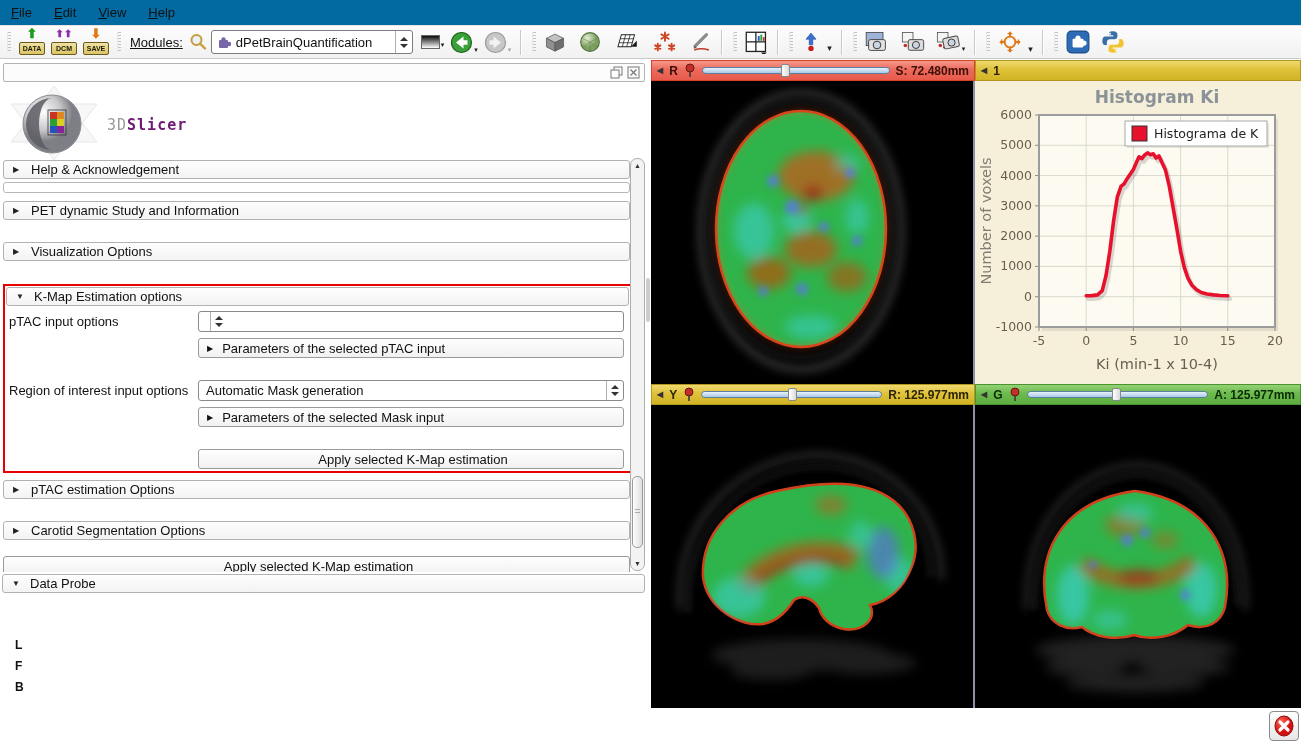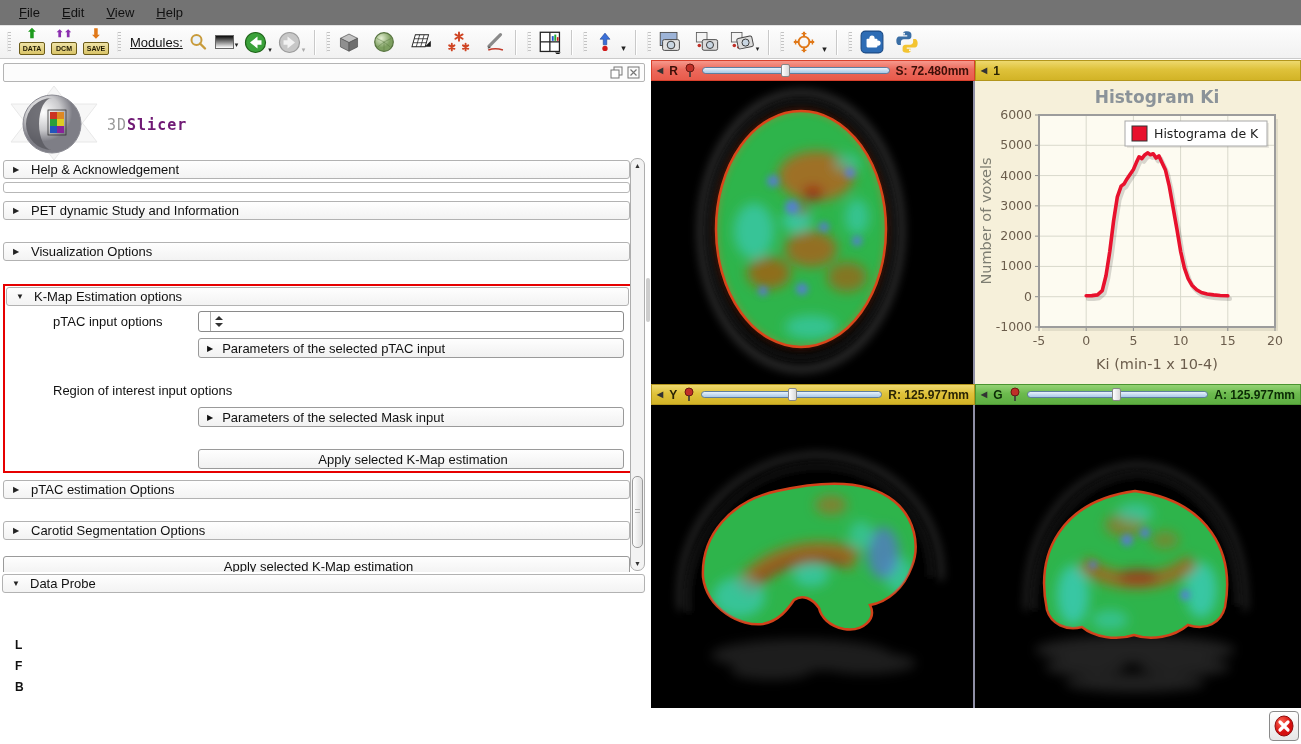--- a/index.html
+++ b/index.html
@@ -2,22 +2,22 @@
 <html><head>
 <meta charset="utf-8">
 <style>
   * { margin:0; padding:0; box-sizing:border-box; }
   html,body { width:1301px; height:744px; overflow:hidden; background:#fff;
     font-family:"Liberation Sans", sans-serif; color:#111; }
   svg { display:block; font-family:"DejaVu Sans", sans-serif; }
 
   
   #menubar { position:absolute; top:0; left:0; right:0; height:26px;
-    background:#737373; border-bottom:1px solid #e4e4e4;
-    display:flex; align-items:center; padding-left:8px; }
+    background:#0369a1; border-bottom:1px solid #e4e4e4;
+    display:flex; align-items:center; }
   .menu-item { padding:4px 11px; font-size:13px; }
 
   
   #toolbar { position:absolute; top:26px; left:0; right:0; height:33px;
     background:linear-gradient(#fdfdfd,#f1f1f1); border-bottom:1px solid #cacaca;
     display:flex; align-items:center; padding:0 2px; }
   .tb-grip { width:4px; height:20px; margin:0 5px;
     background:repeating-linear-gradient(180deg,#c3c3c3 0 1px,transparent 1px 3px);
     border-left:1px solid #e8e8e8; }
   .tb-sep { width:1px; height:25px; background:#c9c9c9; margin:0 6px; box-shadow:1px 0 0 #fff; }
@@ -55,21 +55,21 @@
   .collapsible { position:absolute; left:0; right:0; height:19px;
     border:1px solid #b2b2b2; border-radius:3px;
     background:linear-gradient(#fefefe,#f3f3f3);
     display:flex; align-items:center; padding-left:9px; gap:9px; font-size:13px; }
   .collapsible .tri { font-size:8px; color:#222; width:9px; }
   .empty-box { position:absolute; left:0; right:0; height:11px;
     border:1px solid #b7b7b7; border-radius:3px; background:#fff; }
 
   #kmap-group { position:absolute; left:0; top:126px; width:629px; height:189px;
     border:2px solid #e60000; background:#fff; }
-  .form-label { position:absolute; left:4px; font-size:13px; line-height:21px;margin-left:44px; }
+  .form-label { position:absolute; left:4px; font-size:13px; line-height:21px; }
   .combo { position:absolute; left:193px; right:6px; height:21px;
     border:1px solid #8a8a8a; border-radius:3px; background:#fff;
     display:flex; align-items:center; padding-left:7px; font-size:13px; }
   .combo .val { flex:1; }
   .mini-btn { position:absolute; left:193px; right:6px; height:20px;
     border:1px solid #9a9a9a; border-radius:3px;
     background:linear-gradient(#fefefe,#f1f1f1);
     display:flex; align-items:center; padding-left:8px; gap:9px; font-size:13px; }
   .mini-btn.center { justify-content:center; padding-left:4px; }
 
@@ -140,20 +140,32 @@
   </span>
 
   <span class="tb-grip"></span>
   <span id="modules-label">Modules:</span>
 
   <svg width="18" height="18" viewBox="0 0 18 18">
     <circle cx="7.5" cy="7" r="5" fill="#eaf2fa" stroke="#c89b3c" stroke-width="2"></circle>
     <line x1="11" y1="10.5" x2="16" y2="15.5" stroke="#c89b3c" stroke-width="2.4" stroke-linecap="round"></line>
   </svg>
 
+  <div id="module-combo">
+    <svg width="14" height="13" viewBox="0 0 14 13">
+      <rect x="2" y="4" width="9" height="8" rx="1" fill="#7668a8"></rect>
+      <circle cx="6.5" cy="3.5" r="2.2" fill="#7668a8"></circle>
+      <circle cx="12" cy="8" r="2.2" fill="#7668a8"></circle>
+    </svg>
+    <span class="val" style="margin-left:5px;">dPetBrainQuantification</span>
+    <span class="spin">
+        <i class="up"></i>
+        <i class="dn"></i>
+      </span>
+  </div>
 
   <span class="tb-btn" style="margin-left:8px;">
     <span class="grad-swatch"></span>
       <span class="dd">▾</span>
   </span>
 
   <span class="tb-btn">
     <svg width="23" height="23" viewBox="0 0 23 23">
       <circle cx="11.5" cy="11.5" r="10" fill="#3aa13a" stroke="#1e6418" stroke-width="1.2"></circle>
       <polygon points="13.5,5.5 6,11.5 13.5,17.5 13.5,13.8 17.5,13.8 17.5,9.2 13.5,9.2" fill="#fff"></polygon>
@@ -370,20 +382,27 @@
         <span class="spin">
             <i class="up"></i>
             <i class="dn"></i>
           </span>
       </div>
       <div class="mini-btn" style="top:52px;">
         <span class="tri" style="font-size:8px;">▶</span>
         <span>Parameters of the selected pTAC input</span>
       </div>
       <span class="form-label" style="top:94px;">Region of interest input options</span>
+      <div class="combo" style="top:94px;">
+        <span class="val">Automatic Mask generation</span>
+        <span class="spin">
+            <i class="up"></i>
+            <i class="dn"></i>
+          </span>
+      </div>
       <div class="mini-btn" style="top:121px;">
         <span class="tri" style="font-size:8px;">▶</span>
         <span>Parameters of the selected Mask input</span>
       </div>
       <div class="mini-btn center" style="top:163px;">
         <span>Apply selected K-Map estimation</span>
       </div>
     </div>
 
     <div class="collapsible" style="top:322px;">

